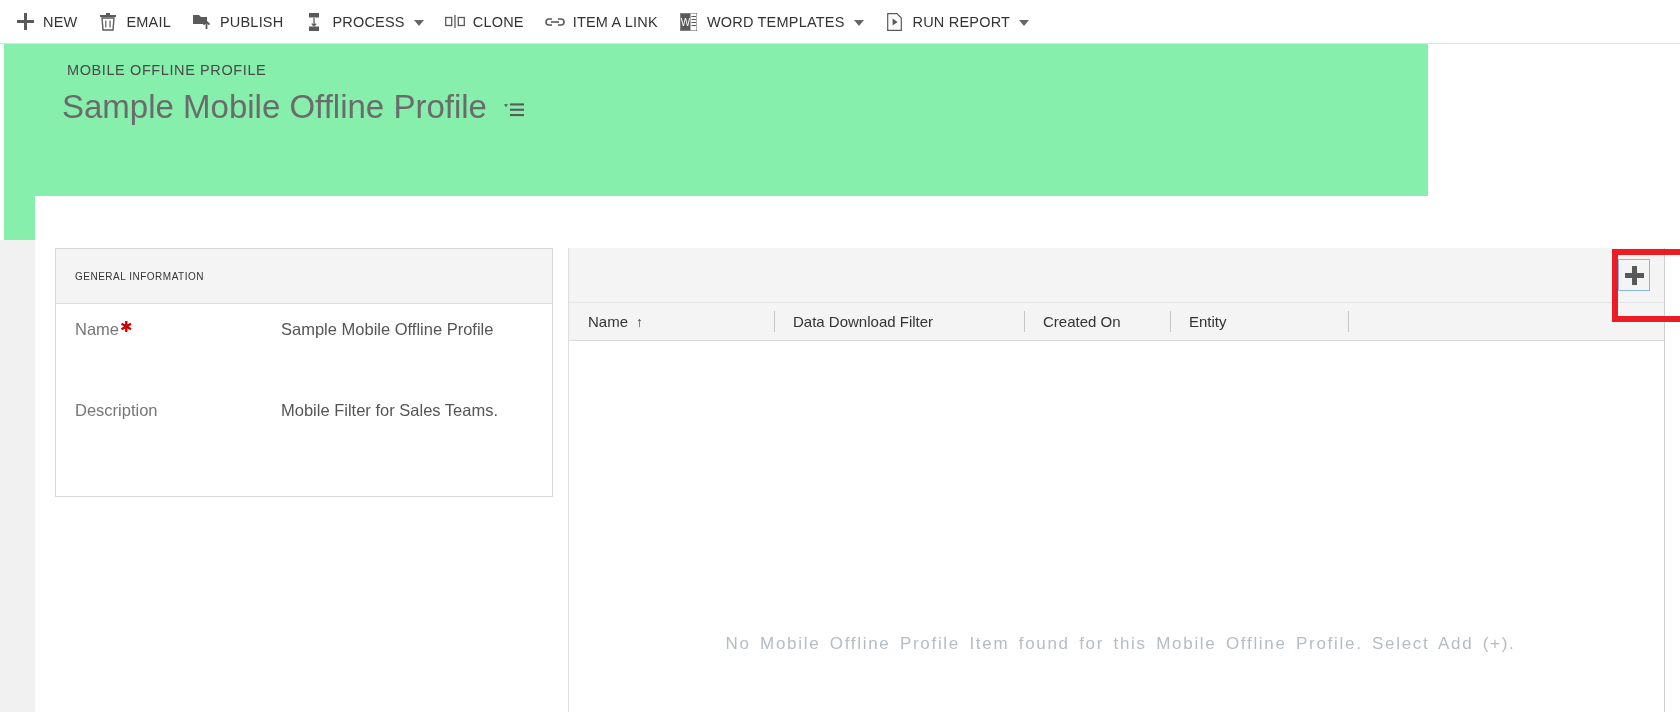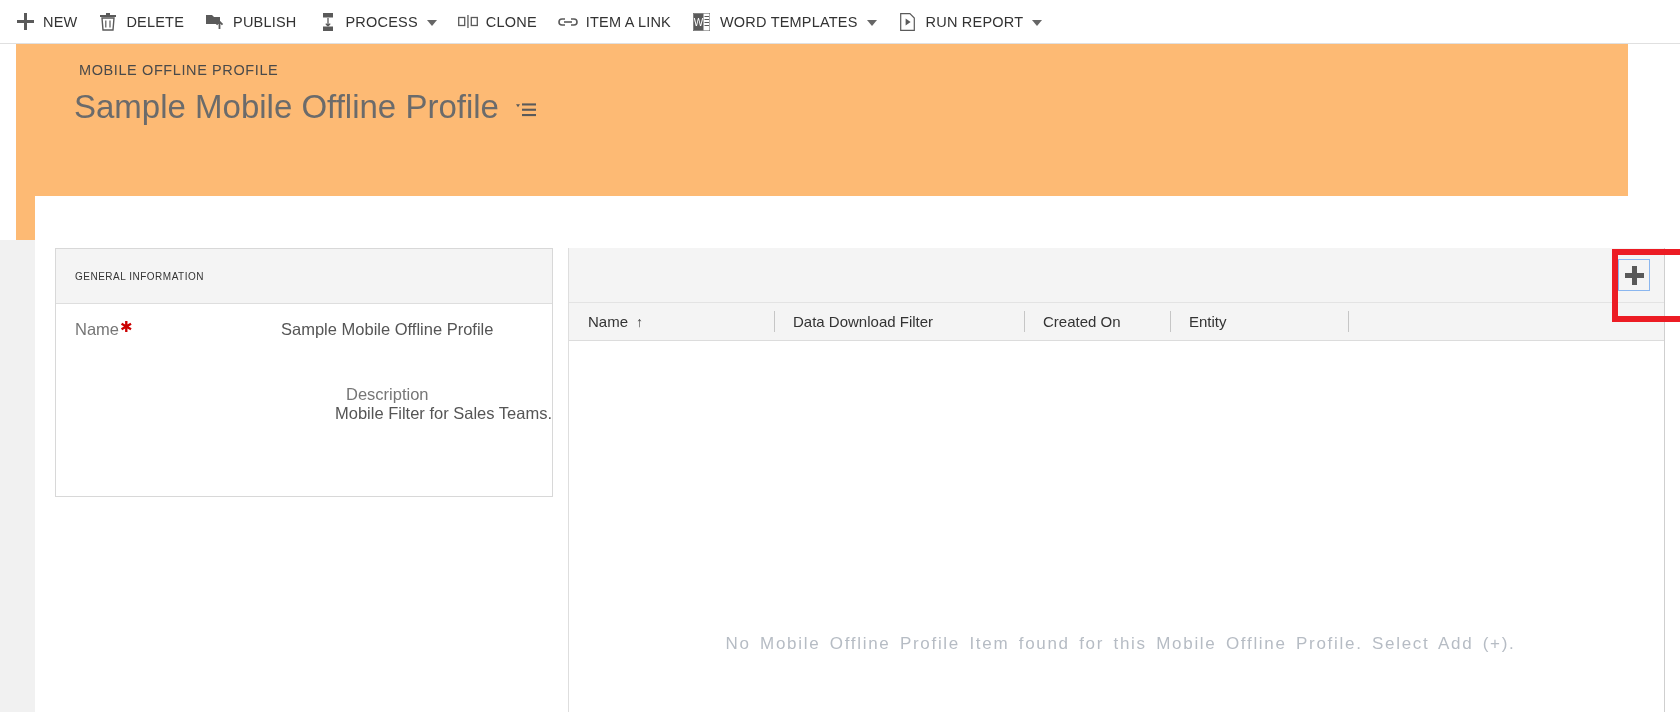--- a/index.html
+++ b/index.html
@@ -59,24 +59,24 @@
     border-right: 5px solid transparent;
     border-top: 6px solid #666;
     margin-left: 9px;
     margin-top: 2px;
   }
 
   
   .headerband {
     position: absolute;
     top: 44px;
-    left: 16px;
-    width: 1612px;
+    left: 4px;
+    width: 1424px;
     height: 196px;
-    background: #fdba74;
+    background: #86efac;
   }
   .hb-white {
     position: absolute;
     left: 35px;
     top: 171px;
     width: 1645px;
     height: 25px;
     background: #ffffff;
   }
   .entity-type {
@@ -148,26 +148,26 @@
     padding-left: 19px;
     box-sizing: border-box;
   }
   .gi-head-title {
     font-size: 10px;
     letter-spacing: .5px;
     color: #333333;
   }
   .gi-row {
     display: flex;
-    align-items: flex-end;
+    align-items: flex-start;
     padding-left: 19px;
     box-sizing: border-box;
   }
   .gi-row.r1 { margin-top: 16px; }
-  .gi-row.r2 { margin-top: 46px; flex-direction: column; }
+  .gi-row.r2 { margin-top: 62px; }
   .gi-label {
     width: 206px;
     font-size: 16.5px;
     color: #767676;
     font-weight: 300;
     position: relative;
   }
   .req-star {
     color: #cc0000;
     font-size: 15px;
@@ -337,21 +337,21 @@
   <div class="cmd">
     <span class="cmd-ico">
       <svg width="16" height="18" viewBox="0 0 16 18">
         <rect x="0" y="2" width="16" height="2" fill="#5a5a5a"></rect>
         <rect x="6" y="0" width="4" height="2" fill="#5a5a5a"></rect>
         <path d="M2 5h12l-1 12H3z" fill="none" stroke="#5a5a5a" stroke-width="1.4"></path>
         <rect x="5.2" y="7.5" width="1.2" height="7" fill="#5a5a5a"></rect>
         <rect x="9.4" y="7.5" width="1.2" height="7" fill="#5a5a5a"></rect>
       </svg>
     </span>
-    <span class="cmd-label">DELETE</span>
+    <span class="cmd-label">EMAIL</span>
   </div>
 
   <div class="cmd">
     <span class="cmd-ico">
       <svg width="18" height="17" viewBox="0 0 18 17">
         <path d="M0 2h6l2 2h6v7H0z" fill="#5a5a5a"></path>
         <path d="M13.5 16V9m0-0.5l-3 3.2m3-3.2l3 3.2" stroke="#5a5a5a" stroke-width="1.8" fill="none"></path>
       </svg>
     </span>
     <span class="cmd-label">PUBLISH</span>

